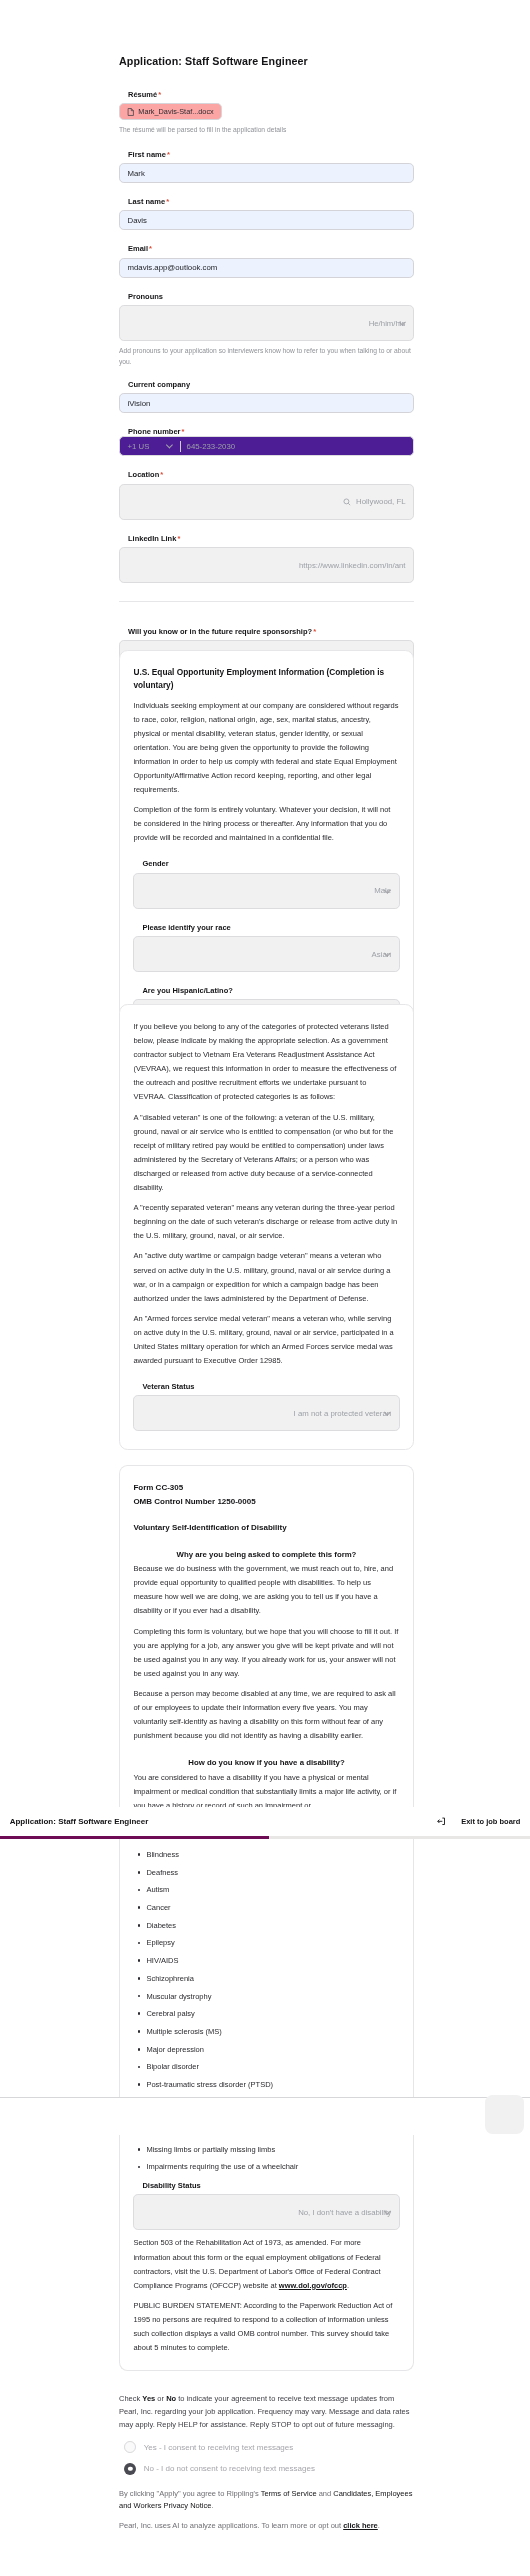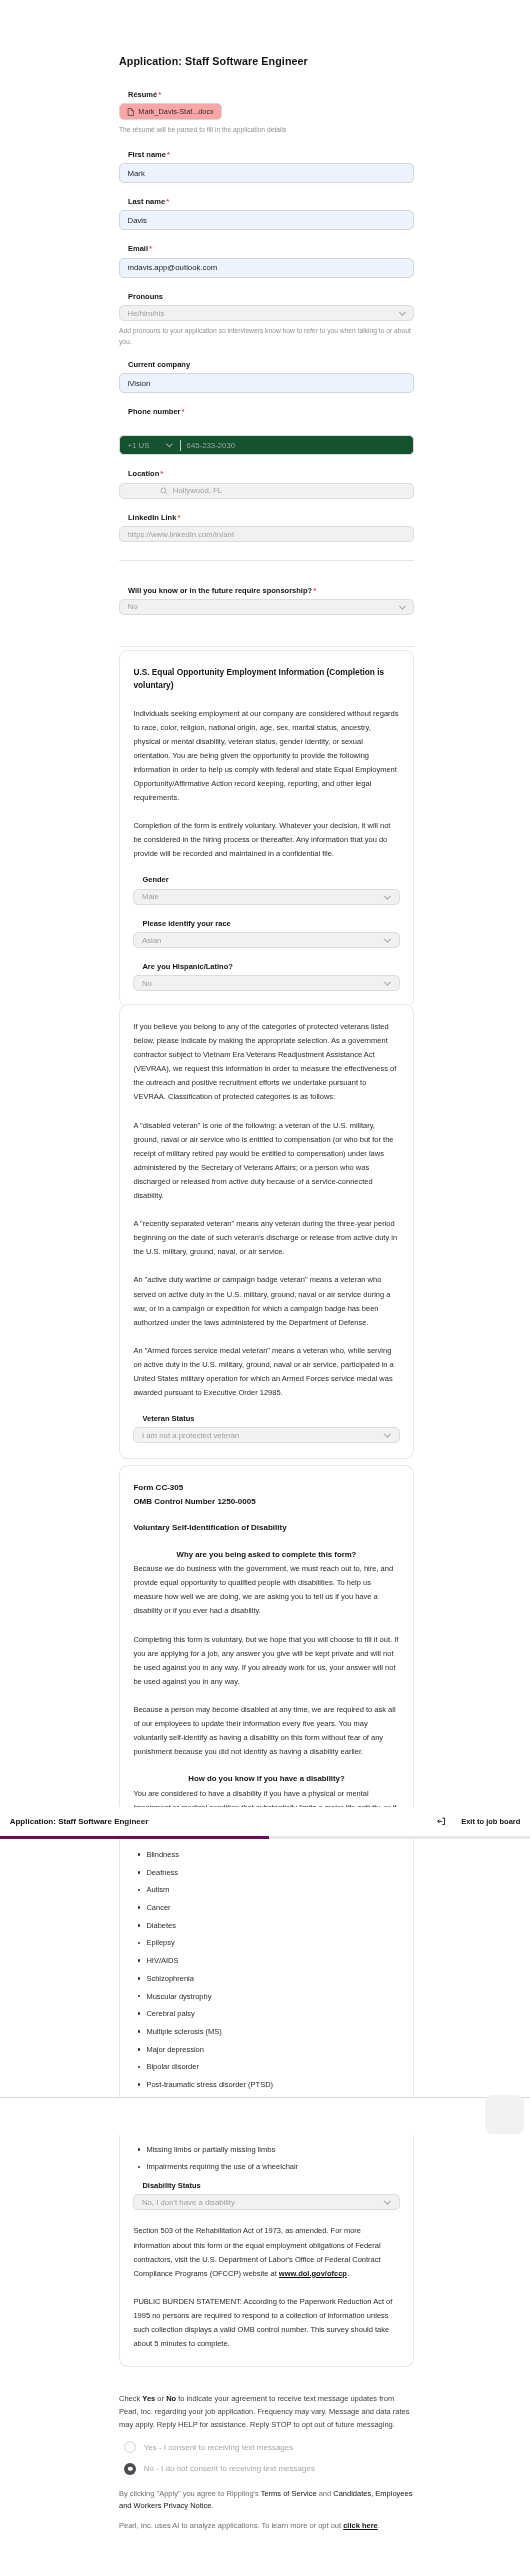--- a/index.html
+++ b/index.html
@@ -11,40 +11,40 @@
 
   h1.page-title { font-size:10.7px; font-weight:700; color:#141417; margin-top:7.5px; letter-spacing:0.1px; }
 
   .field { margin-top:14px; }
   .field-label { font-size:7.5px; font-weight:700; color:#141417;padding-left:9px; }
   .req { color:#dd4b35; margin-left:1.1px; font-weight:700; }
   .helper { font-size:6.7px; color:#8e9196; margin-top:5.4px; line-height:1.55; }
 
   .text-input { margin-top:4.3px; width:100%; height:20px; border:0.5px solid #d3d3d8; border-radius:4.8px;
     background:#ecf3fe; font-family:"Liberation Sans",sans-serif; font-size:7.8px; color:#1f1f24; padding:0 7.5px; outline:none; }
-  .select-box { margin-top:4.3px; position:relative; width:100%; height:16px; border:0.5px solid #dcdcdf; border-radius:4.8px;
-    background:#f1f1f2; display:flex; align-items:center; padding:0 7.5px; font-size:7.8px; color:#9ca0a5; cursor:default; }
+  .select-box { margin-top:4.3px; position:relative; width:100%; height:36px; border:0.5px solid #dcdcdf; border-radius:4.8px;
+    background:#f1f1f2; display:flex; align-items:center; padding:0 7.5px; font-size:7.8px; color:#9ca0a5; cursor:default;justify-content:flex-end; }
   .chev { position:absolute; right:8.6px; top:50%; width:4.8px; height:4.8px; border-right:0.9px solid #a3a3a8;
     border-bottom:0.9px solid #a3a3a8; transform:translateY(-70%) rotate(45deg); }
 
   .chip { display:inline-flex; align-items:center; gap:4.3px; margin-top:4.3px; border:0.5px solid #d6d6da; border-radius:4.8px;
     background:#fca5a5; height:16.7px; padding:0 7px; font-size:7.3px; color:#2b2b30; cursor:pointer; }
 
-  .phone-box { margin-top:19px; position:relative; width:100%; height:20px; border:0.5px solid #dcdcdf; border-radius:4.8px;
-    background:#14532d; display:flex; align-items:center; padding:0 7.5px; font-size:7.8px; color:#9ca0a5; }
+  .phone-box { margin-top:0; position:relative; width:100%; height:20px; border:0.5px solid #dcdcdf; border-radius:4.8px;
+    background:#4c1d95; display:flex; align-items:center; padding:0 7.5px; font-size:7.8px; color:#9ca0a5; }
   .phone-country { display:flex; align-items:center; gap:18px; }
   .phone-chev { width:4.8px; height:4.8px; border-right:0.9px solid #a3a3a8; border-bottom:0.9px solid #a3a3a8;
     transform:rotate(45deg) translate(-1.1px,-1.1px); }
   .phone-div { width:0.5px; height:10.7px; background:#cfcfd4; margin:0 6.4px 0 7.5px; }
 
   .divider { height:0.5px; background:#e6e6e9; width:100%; }
 
   .card { position:absolute; left:119px; width:295px; background:#fff; border:0.5px solid #e6e6e9; border-radius:8.6px;
     padding:15px 13.4px; }
-  .card p { font-size:7.5px; line-height:1.88; color:#2b2b30; margin-top:14px; }
+  .card p { font-size:7.5px; line-height:1.88; color:#2b2b30; margin-top:6px; }
   .card p.first { margin-top:0; }
   .card-title { font-size:8.3px; font-weight:700; color:#141417; line-height:1.6; }
   .bold-line { font-size:8px; font-weight:700; color:#141417; line-height:1.7; }
   .q { font-size:7.8px; font-weight:700; color:#141417; margin-top:13px; line-height:1.7;text-align:center; }
   .q + p { margin-top:1.1px; }
   .card .field-label { display:block; }
   .card .field { margin-top:14px; }
 
   ul.cond-list { list-style:none; }
   ul.cond-list li { position:relative; font-size:7.5px; color:#2b2b30; line-height:11.3px; margin-bottom:6.4px; padding-left:13px; }

